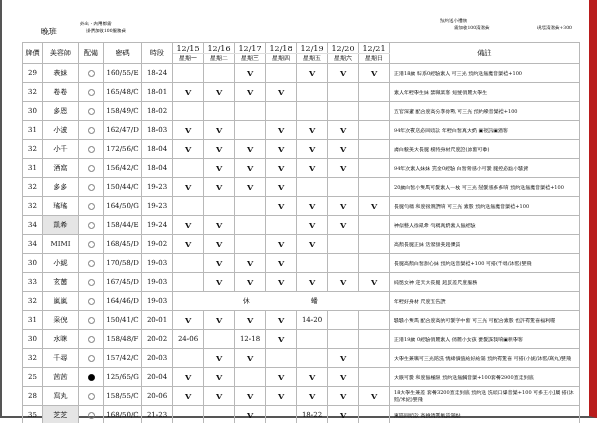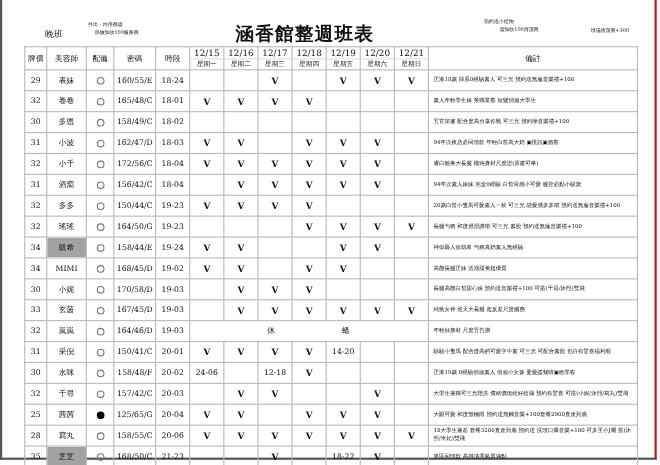--- a/index.html
+++ b/index.html
@@ -1,49 +1,48 @@
 <!DOCTYPE html>
 <html><head>
 <meta charset="utf-8">
 <style>
   html, body { margin:0; padding:0; }
   body { width:600px; height:423px; background:#ffffff; position:relative; overflow:hidden;
          font-family:"DejaVu Serif","Liberation Serif",serif; color:#111; }
   .page { position:absolute; left:0; top:0; width:597px; height:418px; background:#fff;
-          border-left:2px solid #555; border-right:2px solid #b91c1c; border-bottom:2px solid #555; box-sizing:border-box; }
+          border-left:2px solid #555; border-right:8px solid #b91c1c; border-bottom:2px solid #555; box-sizing:border-box; }
   .hdr-shift { position:absolute; left:39px; top:26px; font-size:8px; }
   .hdr-note1 { position:absolute; left:78px; top:20px; font-size:4.5px; line-height:7px; }
   .hdr-note1 div:nth-child(2){ padding-left:6px; }
   .title { position:absolute; left:212px; top:19px; font-size:17px; font-weight:bold; letter-spacing:1px; }
   .hdr-note2 { position:absolute; left:438px; top:17px; font-size:4.5px; line-height:7px; }
   .hdr-note2 div:nth-child(2){ padding-left:14px; }
   .hdr-note3 { position:absolute; left:535px; top:25px; font-size:4.5px; }
   table { position:absolute; left:20px; top:42px; border-collapse:collapse; table-layout:fixed; width:558px; }
   td, th { border:1px solid #b8b8b8; padding:0; text-align:center; font-weight:normal; white-space:nowrap; overflow:hidden; }
   th { font-size:7px; }
   th.date { font-size:8px; height:10px; border-bottom:1px solid #ddd; }
   th.dow { font-size:6px; height:9px; }
   td { font-size:7px; height:18px; }
   td.note { text-align:left; font-size:5px; padding-left:4px; white-space:normal; line-height:7px; }
-  td.name.hl { background:#a3a3a3; }
+  td.name.hl { background:#e5e5e5; }
   .circle { display:inline-block; width:7px; height:7px; border-radius:50%; border:1px solid #777; box-sizing:border-box; vertical-align:middle; }
   .circle.filled { background:#000; border-color:#000; }
   td.v { font-weight:bold; font-size:8px; }
   td.off { letter-spacing:1px; font-weight:normal; }
 </style>
 </head>
 <body>
 
 <div class="page">
   <div class="hdr-shift">晚班</div>
   <div class="hdr-note1">
     <div>外出・內用都需</div>
     <div>掛價加收100服務費</div>
   </div>
-  <div class="title">涵香館整週班表</div>
   <div class="hdr-note2">
     <div>預約送小禮物</div>
     <div>需加收100清潔費</div>
   </div>
   <div class="hdr-note3">現場清潔費+300</div>
 
   <table>
     <colgroup>
       <col style="width:20px">
         <col style="width:36px">

